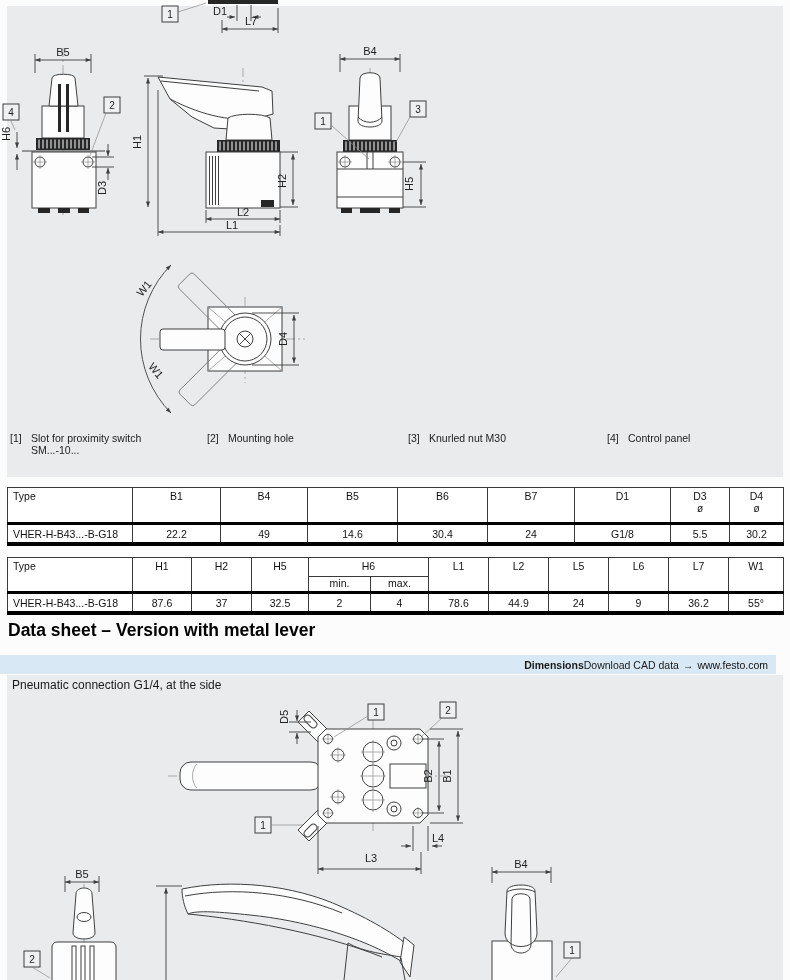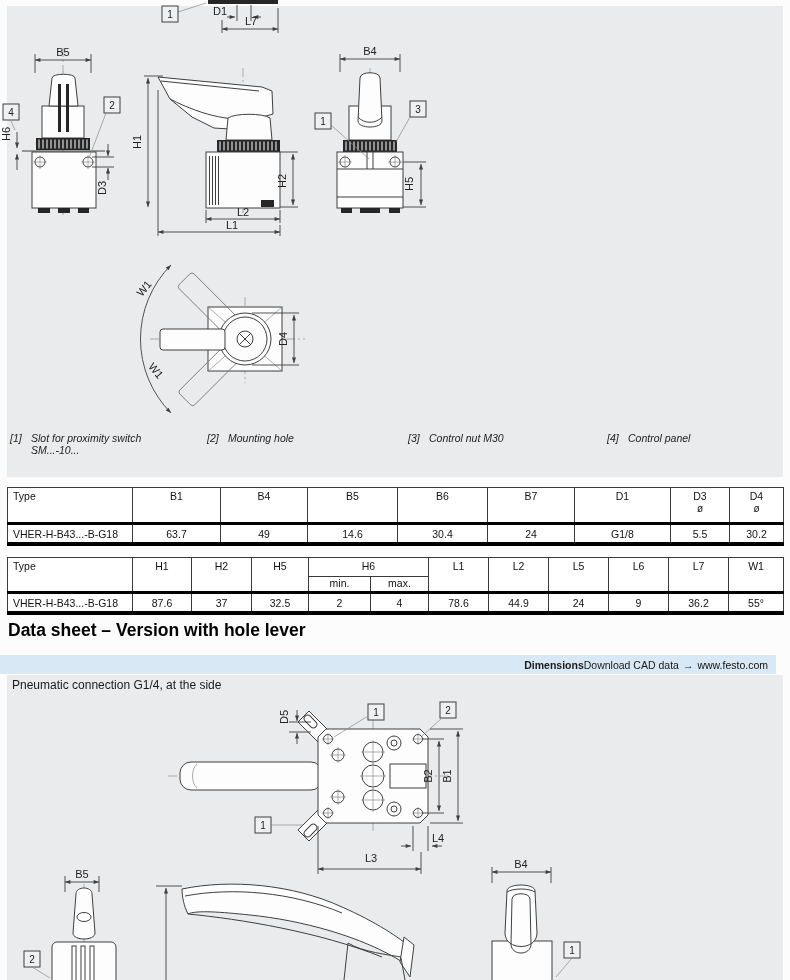--- a/index.html
+++ b/index.html
@@ -16,21 +16,21 @@
   .dk{fill:#262626;stroke:none;}
   .wt{stroke:#fff;stroke-width:1;fill:none;}
   .dim{stroke:#3f3f3f;stroke-width:0.9;fill:none;}
   .thin{stroke:#8a8a8a;stroke-width:0.7;fill:none;}
   .ph{stroke:#7a7a7a;stroke-width:0.9;fill:none;}
   .cl{stroke:#979b9e;stroke-width:0.8;stroke-dasharray:9 3 2 3;fill:none;}
   svg text{font-family:"Liberation Sans",sans-serif;font-size:11px;fill:#222;}
   svg text.cnum{font-size:10px;}
   .co{fill:#eef0f2;stroke:#3f3f3f;stroke-width:1;}
   
-  .leg-item{position:absolute;top:432px;font-size:10.5px;color:#1c1c1c;font-style:italic;}
+  .leg-item{position:absolute;top:432px;font-size:10.5px;color:#1c1c1c;}
   .leg-item .num{display:inline-block;width:21px;}
   .leg-item .txt2{margin-left:21px;min-height:12px;}
   
   .t{position:absolute;left:7px;border-collapse:collapse;table-layout:fixed;width:776px;
      background:#fff;font-size:10.5px;color:#111;}
   .t td{border-left:1px solid #3a3a3a;border-right:1px solid #3a3a3a;padding:0;
         text-align:center;vertical-align:top;overflow:hidden;}
   .t1{top:487px;border-top:1px solid #3a3a3a;border-bottom:4px solid #000;}
   .t2{top:557px;border-top:1px solid #3a3a3a;border-bottom:4px solid #000;}
   .t td.tp{text-align:left;padding-left:5px;margin-top:34px;}
@@ -205,21 +205,21 @@
   <div>
     <div class="leg-item" style="left:10px">
       <span class="num">[1]</span><span class="txt">Slot for proximity switch</span>
       <div class="txt2">SM...-10...</div>
     </div>
     <div class="leg-item" style="left:207px">
       <span class="num">[2]</span><span class="txt">Mounting hole</span>
       <div class="txt2"></div>
     </div>
     <div class="leg-item" style="left:408px">
-      <span class="num">[3]</span><span class="txt">Control nut M30</span>
+      <span class="num">[3]</span><span class="txt">Knurled nut M30</span>
       <div class="txt2"></div>
     </div>
     <div class="leg-item" style="left:607px">
       <span class="num">[4]</span><span class="txt">Control panel</span>
       <div class="txt2"></div>
     </div>
   </div>
 
   <table class="t t1">
     <colgroup>
@@ -240,21 +240,21 @@
       <td>B4</td>
       <td>B5</td>
       <td>B6</td>
       <td>B7</td>
       <td>D1</td>
       <td><span>D3</span><span class="dia">ø</span></td>
       <td><span>D4</span><span class="dia">ø</span></td>
     </tr>
     <tr class="dt">
       <td class="tp">VHER-H-B43...-B-G18</td>
-      <td>63.7</td>
+      <td>22.2</td>
       <td>49</td>
       <td>14.6</td>
       <td>30.4</td>
       <td>24</td>
       <td>G1/8</td>
       <td>5.5</td>
       <td>30.2</td>
     </tr>
   </tbody>
     </table>
@@ -302,21 +302,21 @@
       <td>78.6</td>
       <td>44.9</td>
       <td>24</td>
       <td>9</td>
       <td>36.2</td>
       <td>55°</td>
     </tr>
   </tbody>
     </table>
 
-  <div class="heading">Data sheet – Version with hole lever</div>
+  <div class="heading">Data sheet – Version with metal lever</div>
 
   <div class="bar">
     <span class="bar-title">Dimensions</span>
     <span class="bar-right">
       <span>Download CAD data</span><span class="arr">→</span><a class="link">www.festo.com</a>
     </span>
   </div>
 
   <div class="panel p2"></div>
 

